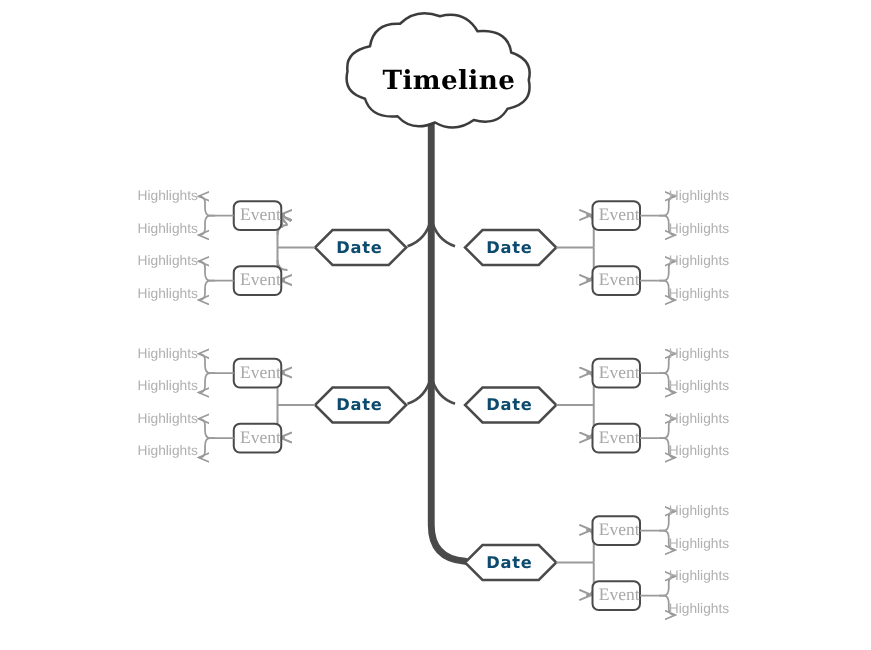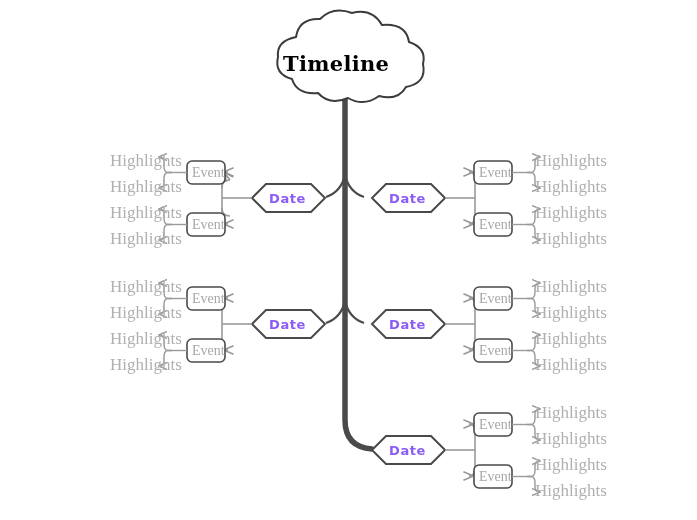--- a/index.html
+++ b/index.html
@@ -33,33 +33,33 @@
     font-weight: bold;
     font-size: 21px;
     color: #000000;
     letter-spacing: 0.3px;
   }
   
   .date-label {
     font-family: "DejaVu Sans", sans-serif;
     font-weight: bold;
     font-size: 13px;
-    color: #8b5cf6;
+    color: #0c4a6e;
     letter-spacing: 0.6px;
   }
   
   .event-label {
     font-family: "Liberation Serif", serif;
     font-size: 14px;
     color: #a8a8a8;
   }
   
   .highlight-label {
-    font-family: Liberation Serif, serif;
-    font-size: 17px;
+    font-family: Liberation Sans, sans-serif;
+    font-size: 11px;
     color: #b0b0b0;
   }
 </style>
 </head>
 <body>
 
 <div id="canvas">
 
   <svg id="diagram-svg" viewBox="0 0 697 520">
     <defs>
@@ -173,21 +173,21 @@
       <rect x="474" y="465" width="38" height="23" rx="5" ry="5" fill="#ffffff" stroke="#4a4a4a" stroke-width="1.6"></rect>
       <path d="M512,424.5 L527,424.5" fill="none" stroke="#9a9a9a" stroke-width="1.4"></path>
       <path d="M527,424.5 L531,424.5 Q535,424.5 535,418 L535,414 Q535,409 540,409" fill="none" stroke="#9a9a9a" stroke-width="1.4" marker-end="url(#arrow-r)"></path>
       <path d="M527,424.5 L531,424.5 Q535,424.5 535,431 L535,435 Q535,440 540,440" fill="none" stroke="#9a9a9a" stroke-width="1.4" marker-end="url(#arrow-r)"></path>
       <path d="M512,476.5 L527,476.5" fill="none" stroke="#9a9a9a" stroke-width="1.4"></path>
       <path d="M527,476.5 L531,476.5 Q535,476.5 535,470 L535,466 Q535,461 540,461" fill="none" stroke="#9a9a9a" stroke-width="1.4" marker-end="url(#arrow-r)"></path>
       <path d="M527,476.5 L531,476.5 Q535,476.5 535,483 L535,487 Q535,492 540,492" fill="none" stroke="#9a9a9a" stroke-width="1.4" marker-end="url(#arrow-r)"></path>
     </g>
   </svg>
 
-  <div class="node-label cloud-title" style="left:283px; top:51px;">Timeline</div>
+  <div class="node-label cloud-title" style="left:306px; top:51px;">Timeline</div>
 
   <div class="node-label date-label" style="left:269px; top:191px;">Date</div>
   <div class="node-label event-label" style="left:192px; top:165px;">Event</div>
   <div class="node-label event-label" style="left:192px; top:217px;">Event</div>
   <div class="node-label highlight-label" style="left:110px; top:151px;">Highlights</div>
   <div class="node-label highlight-label" style="left:110px; top:177px;">Highlights</div>
   <div class="node-label highlight-label" style="left:110px; top:203px;">Highlights</div>
   <div class="node-label highlight-label" style="left:110px; top:229px;">Highlights</div>
 
   <div class="node-label date-label" style="left:389px; top:191px;">Date</div>

